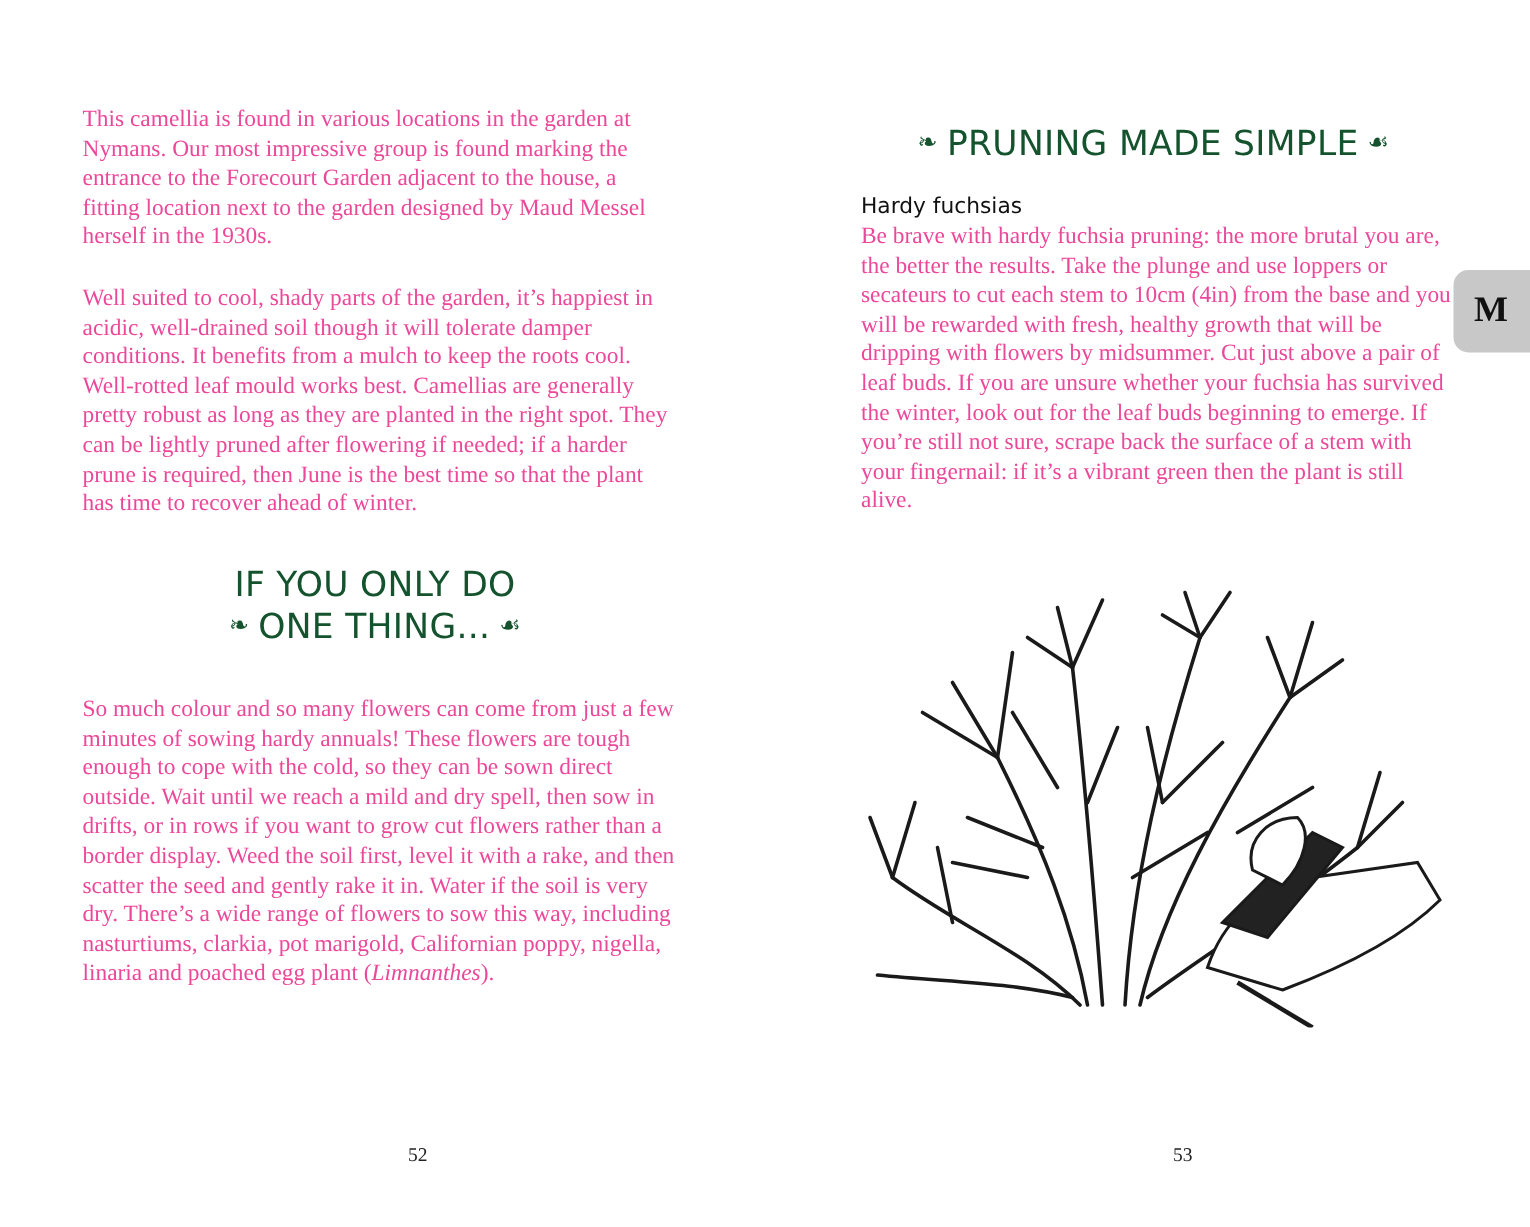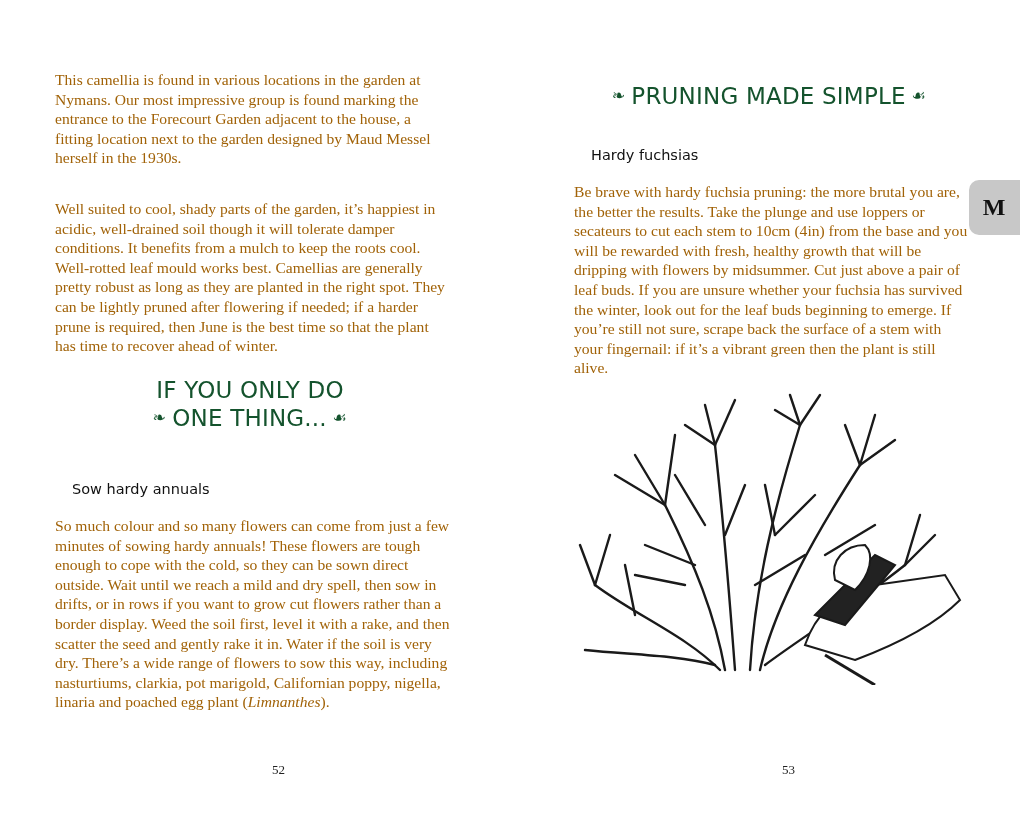--- a/index.html
+++ b/index.html
@@ -5,65 +5,64 @@
   html, body { margin:0; padding:0; }
   body {
     width:1020px; height:818px; background:#ffffff; position:relative; overflow:hidden;
     color:#1a1a1a;
   }
   .page { position:absolute; top:0; height:818px; }
   .page-left { left:0; width:510px; }
   .page-right { left:510px; width:510px; }
   .body-text {
     font-family: "Liberation Serif", "DejaVu Serif", serif;
-    font-size:15.6px; line-height:19.6px; margin:0; color:#a16207;
+    font-size:15.6px; line-height:19.6px; margin:0; color:#ec4899;
   }
   .block { position:absolute; }
   .heading {
     font-family: "DejaVu Sans", "Liberation Sans", sans-serif;
     font-size:23px; line-height:28px; text-align:center; color:#14532d; margin:0;
     letter-spacing:0.2px;
   }
   .orn { font-size:16px; vertical-align:middle; display:inline-block; margin:0 6px; position:relative; top:-2px; }
   .subhead {
     font-family: "DejaVu Sans", "Liberation Sans", sans-serif;
-    font-size:14.5px; line-height:19px; margin:17px; color:#111;
+    font-size:14.5px; line-height:19px; margin:0; color:#111;
   }
   .pagenum {
     position:absolute; top:762px; font-family:"Liberation Serif", serif; font-size:13px; color:#222;margin-left:24px;
   }
   .tab-m {
     position:absolute; left:969px; top:180px; width:60px; height:55px;
     background:#c8c8c8; border-radius:10px 0 0 10px;
     display:flex; align-items:center; justify-content:center;
     font-family:"Liberation Serif", serif; font-weight:bold; font-size:24px; color:#111;
     padding-right:10px; box-sizing:border-box;
   }
   .illustration { position:absolute; left:575px; top:385px; width:390px; height:300px; }
 </style>
 </head>
 <body>
 
 <div class="page page-left">
   <div class="block" style="left:55px; top:70px; width:395px;">
     <p class="body-text">This camellia is found in various locations in the garden at Nymans. Our most impressive group is found marking the entrance to the Forecourt Garden adjacent to the house, a fitting location next to the garden designed by Maud Messel herself in the 1930s.</p>
   </div>
-  <div class="block" style="left:55px; top:199px; width:395px;">
+  <div class="block" style="left:55px; top:189px; width:395px;">
     <p class="body-text">Well suited to cool, shady parts of the garden, it’s happiest in acidic, well-drained soil though it will tolerate damper conditions. It benefits from a mulch to keep the roots cool. Well-rotted leaf mould works best. Camellias are generally pretty robust as long as they are planted in the right spot. They can be lightly pruned after flowering if needed; if a harder prune is required, then June is the best time so that the plant has time to recover ahead of winter.</p>
   </div>
 
   <div class="block" style="left:55px; top:376px; width:390px;">
     <p class="heading">IF YOU ONLY DO</p>
     <p class="heading">
       <span class="orn">❧</span><span>ONE THING...</span><span class="orn">☙</span>
     </p>
   </div>
 
   <div class="block" style="left:55px; top:463px; width:395px;">
-    <p class="subhead">Sow hardy annuals</p>
     <p class="body-text"><span>So much colour and so many flowers can come from just a few minutes of sowing hardy annuals! These flowers are tough enough to cope with the cold, so they can be sown direct outside. Wait until we reach a mild and dry spell, then sow in drifts, or in rows if you want to grow cut flowers rather than a border display. Weed the soil first, level it with a rake, and then scatter the seed and gently rake it in. Water if the soil is very dry. There’s a wide range of flowers to sow this way, including nasturtiums, clarkia, pot marigold, Californian poppy, nigella, linaria and poached egg plant (</span><i>Limnanthes</i><span>).</span></p>
   </div>
 
   <div class="pagenum" style="left:248px;">52</div>
 </div>
 
 <div class="page page-right"></div>
 
 <div class="block" style="left:574px; top:82px; width:390px;">
   <p class="heading">

